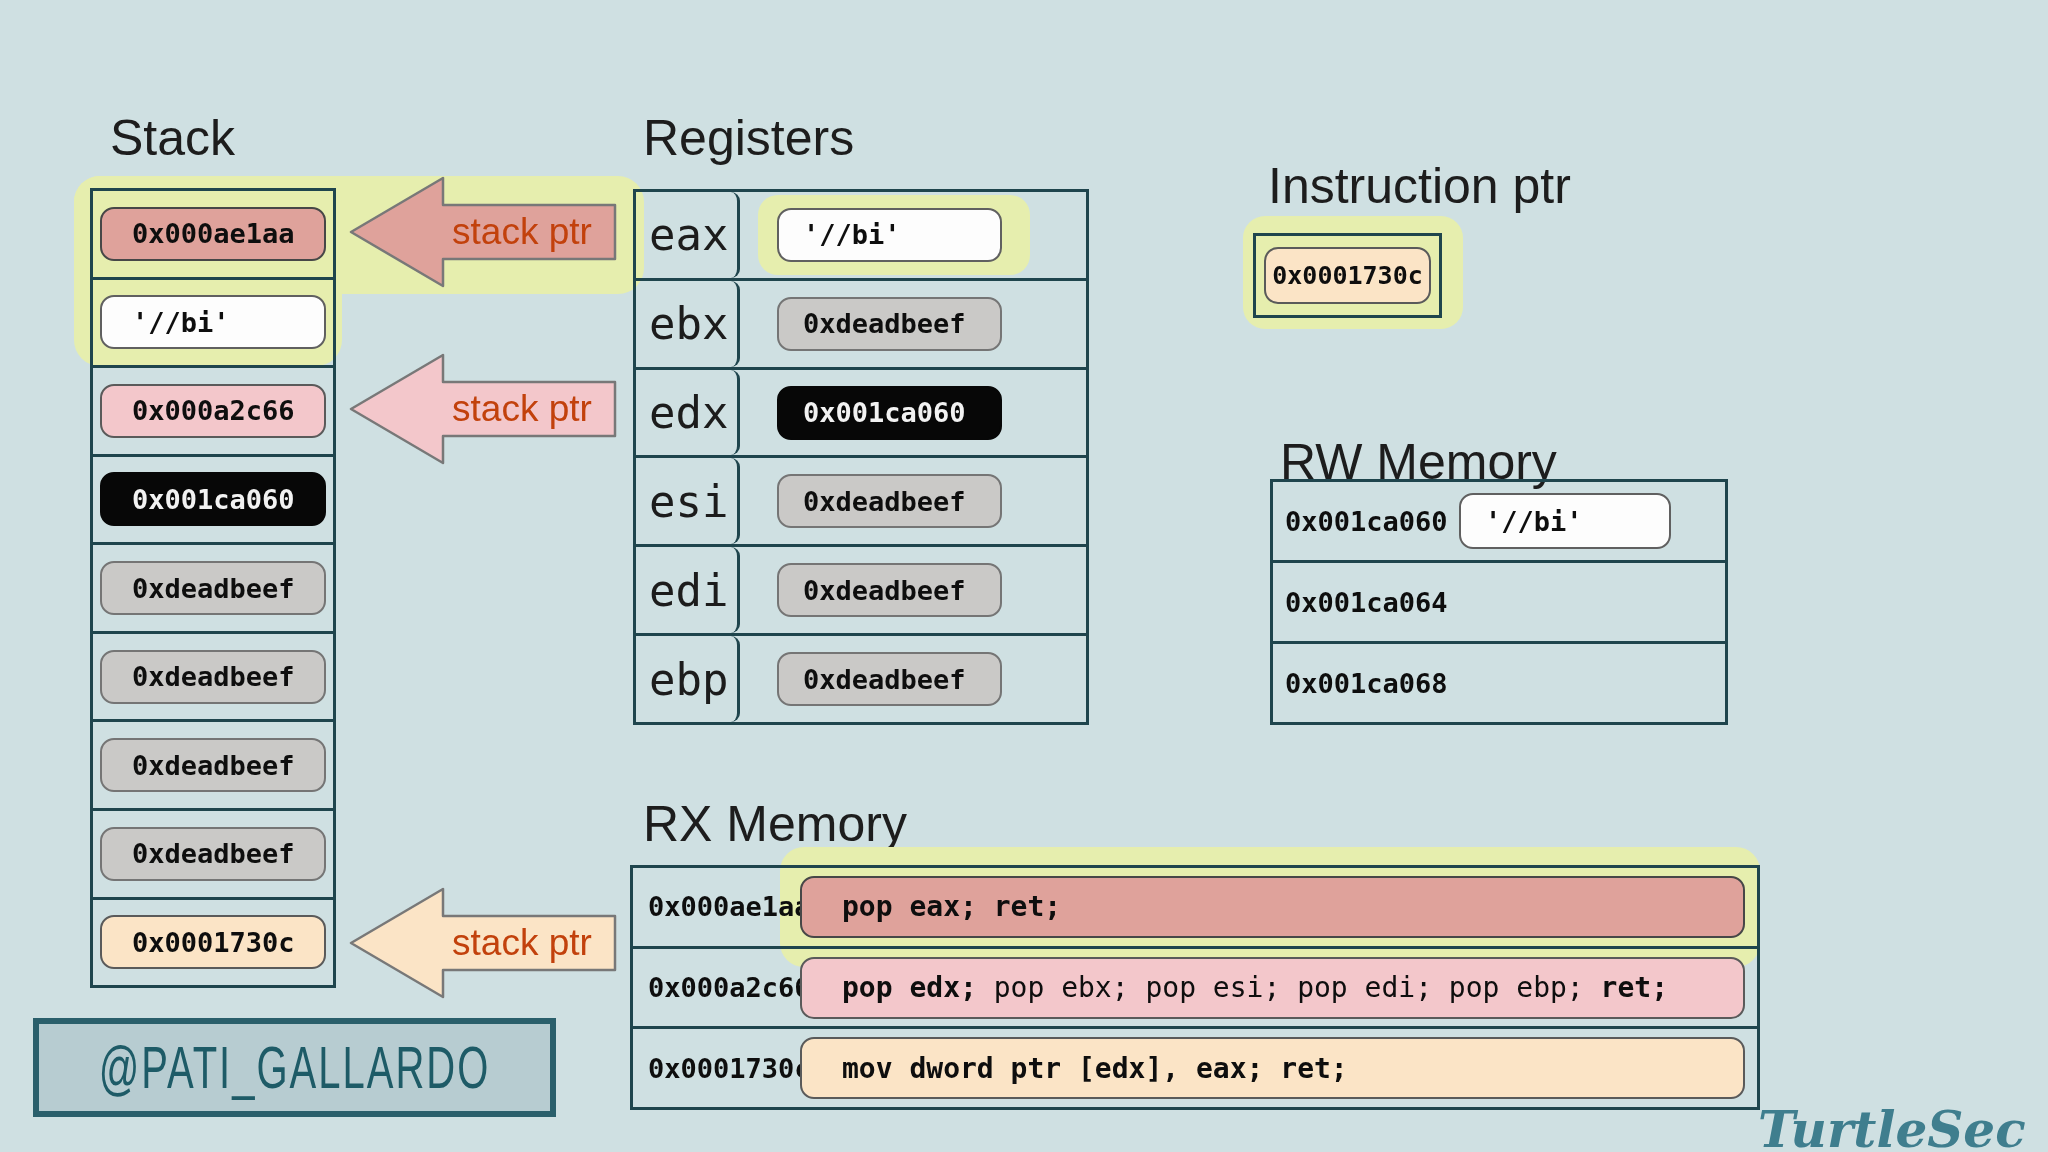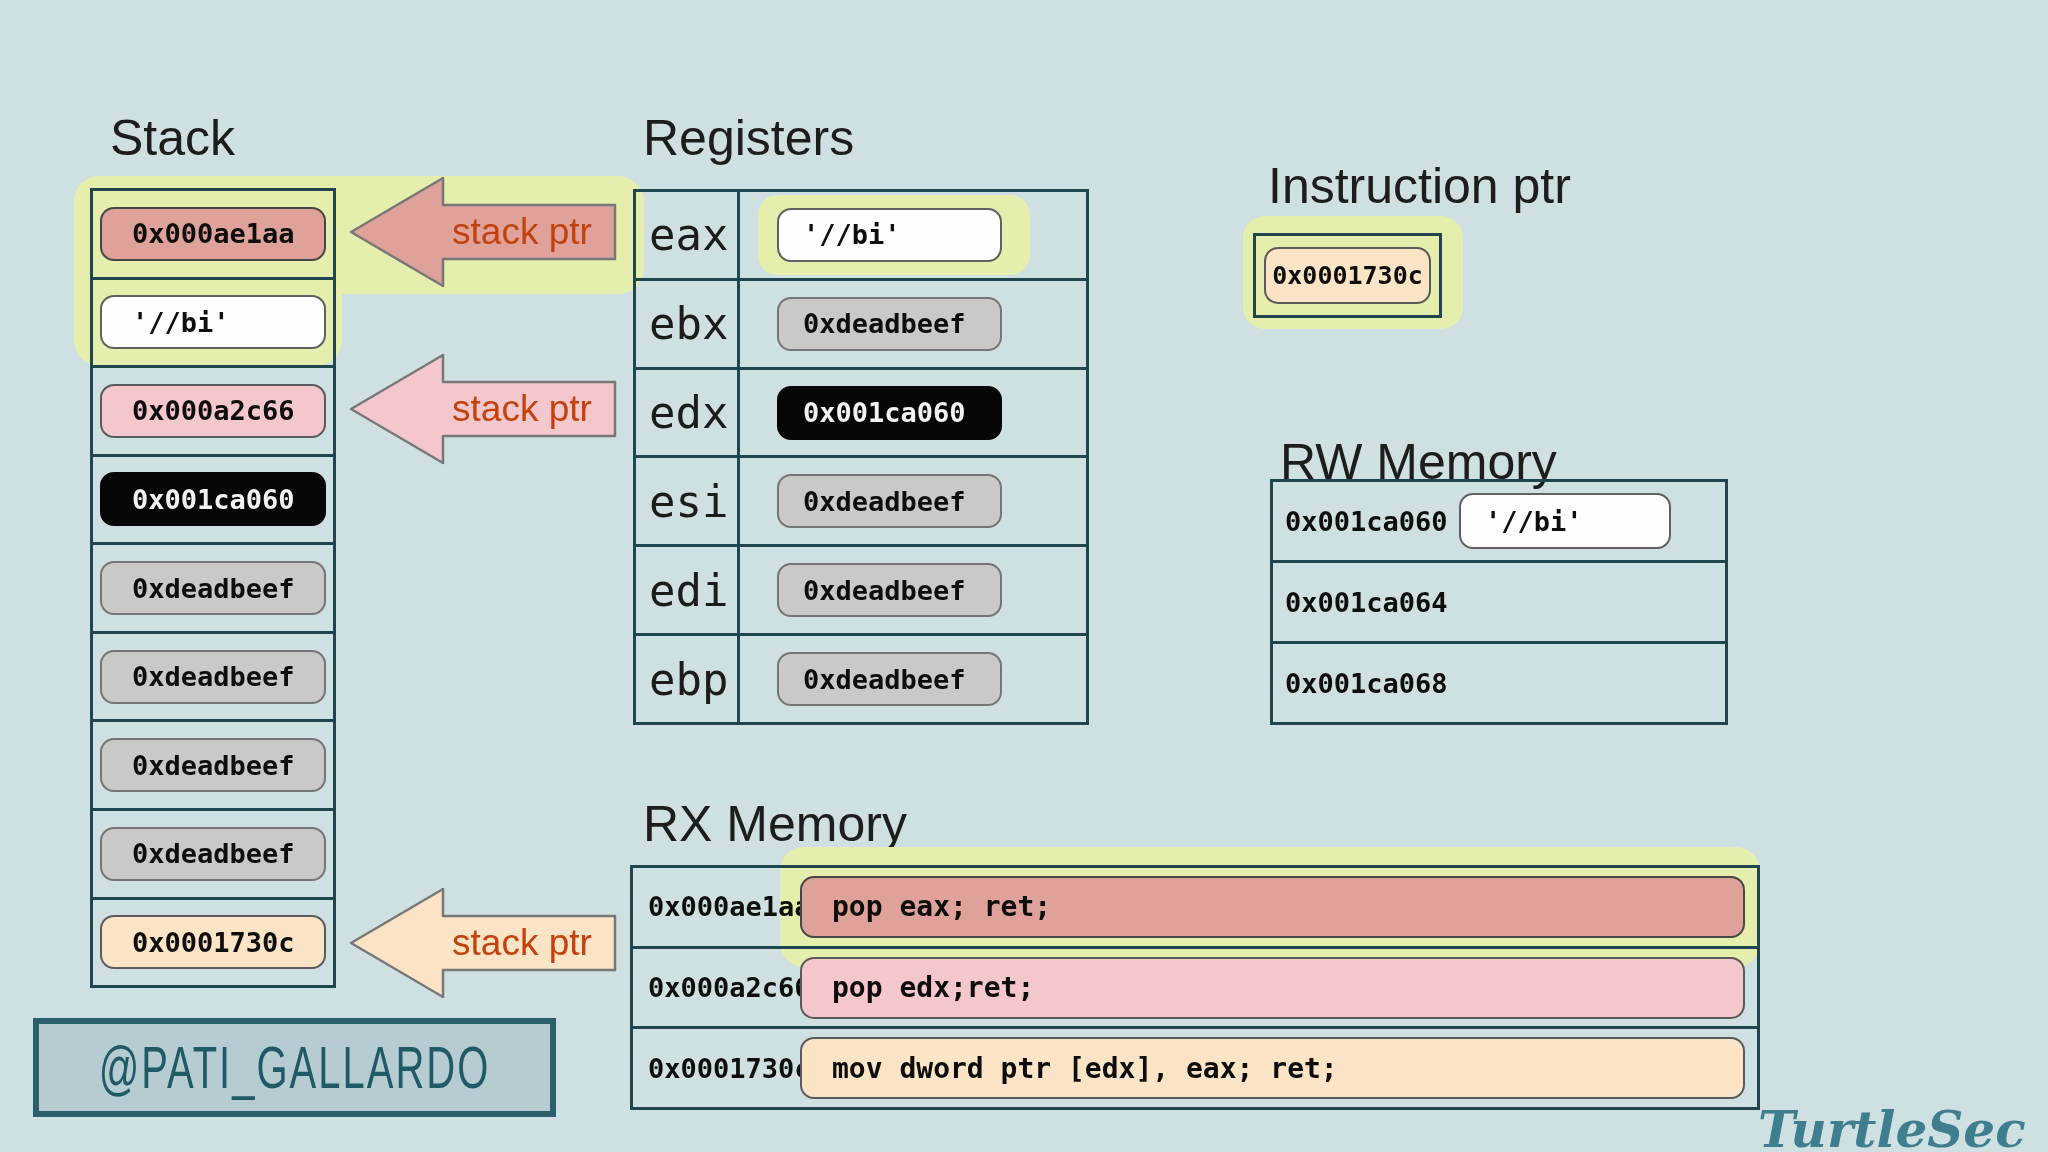--- a/index.html
+++ b/index.html
@@ -44,29 +44,29 @@
   .p-peach{background:var(--c-peach,#fbe4c6);border-color:#5a5a5a;}
   .p-gray{background:var(--c-gray,#cac9c7);border-color:#757575;}
   .p-white{background:var(--c-white-pill,#fdfdfd);border-color:#606060;}
   .p-black{background:var(--c-black-pill,#070707);border-color:#070707;color:#f2f2f2;}
 
   #stack-table .trow{justify-content:center;}
   .stack-pill{width:226px;padding-left:30px;}
 
   .reg-label-cell{width:104px;align-self:stretch;display:flex;align-items:center;
     border-right:3px solid var(--c-table-border,#1f454d);padding-left:13px;box-sizing:border-box;
-    font-family:"DejaVu Sans Mono",monospace;font-size:44px;color:#1c1c1c;}
+    font-family:"DejaVu Sans Mono",monospace;font-size:44px;color:#1c1c1c;border-radius:9px;}
   .reg-pill{width:225px;margin-left:37px;padding-left:24px;}
 
   .addr{font-family:"DejaVu Sans Mono",monospace;font-weight:bold;font-size:27px;color:#0e0e0e;}
   #rw-table .addr{padding-left:12px;}
   .rw-pill{position:absolute;left:186px;width:212px;height:56px;padding-left:24px;}
 
   #rx-table .addr{padding-left:15px;width:152px;flex:none;}
-  .rx-pill{width:945px;height:62px;padding-left:30px;white-space:pre;font-size:28px;}
+  .rx-pill{width:945px;height:62px;padding-left:40px;white-space:pre;font-size:28px;}
   .rx-pill .seg{font-weight:normal;}
   .rx-pill .seg.b{font-weight:bold;}
 
   .instr-box{position:absolute;left:1253px;top:233px;width:189px;height:85px;box-sizing:border-box;
     border:3px solid var(--c-table-border,#1f454d);z-index:2;display:flex;align-items:center;justify-content:center;}
   .instr-pill{width:167px;height:57px;justify-content:center;padding-left:0;font-size:25px;}
 
   .badge{position:absolute;left:1632px;top:73px;width:100px;height:95px;box-sizing:border-box;
     background:var(--c-badge-bg,#f3f5f4);border:8px solid var(--c-badge-border,#3a7484);
     display:flex;align-items:center;justify-content:center;z-index:2;}
@@ -204,21 +204,21 @@
       </div>
     </div>
 
   <div class="tbl" id="rx-table">
       <div class="trow">
         <span class="addr">0x000ae1aa</span>
         <div class="pill rx-pill p-salmon"><span class="seg b">pop eax; ret;</span></div>
       </div>
       <div class="trow">
         <span class="addr">0x000a2c66</span>
-        <div class="pill rx-pill p-pink"><span class="seg b">pop edx;</span><span class="seg b">ret;</span></div>
+        <div class="pill rx-pill p-pink"><span class="seg b">pop edx;</span><span class="seg"> pop ebx; pop esi; pop edi; pop ebp; </span><span class="seg b">ret;</span></div>
       </div>
       <div class="trow">
         <span class="addr">0x0001730c</span>
         <div class="pill rx-pill p-peach"><span class="seg b">mov dword ptr [edx], eax; ret;</span></div>
       </div>
     </div>
 
   <div class="handle-box">
     <span>@PATI_GALLARDO</span>
   </div>

